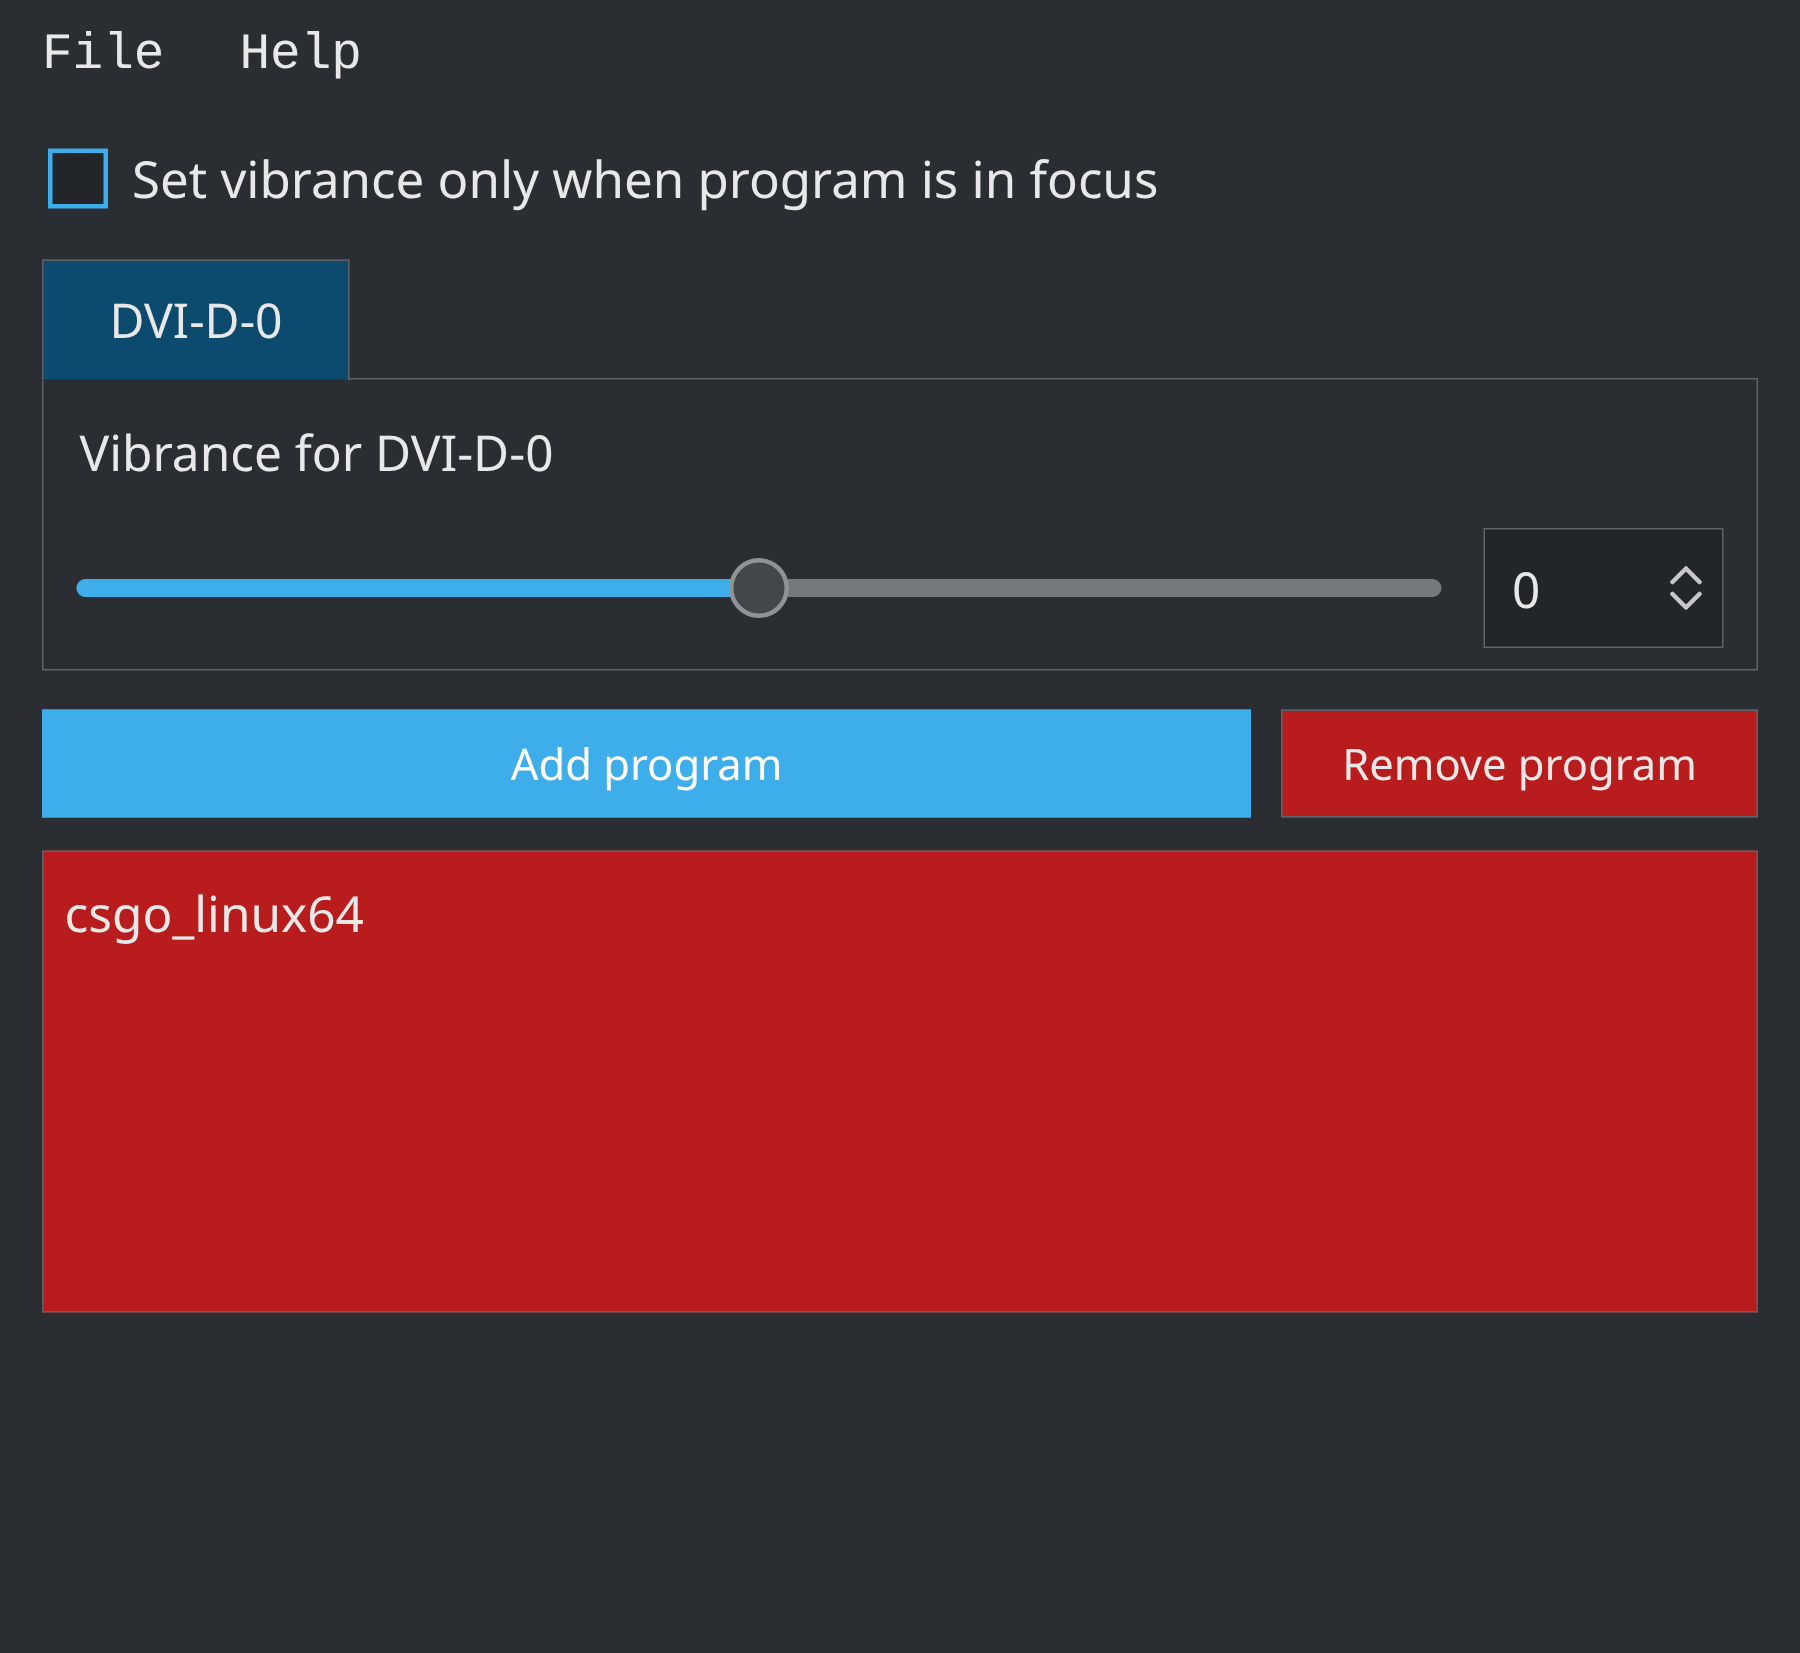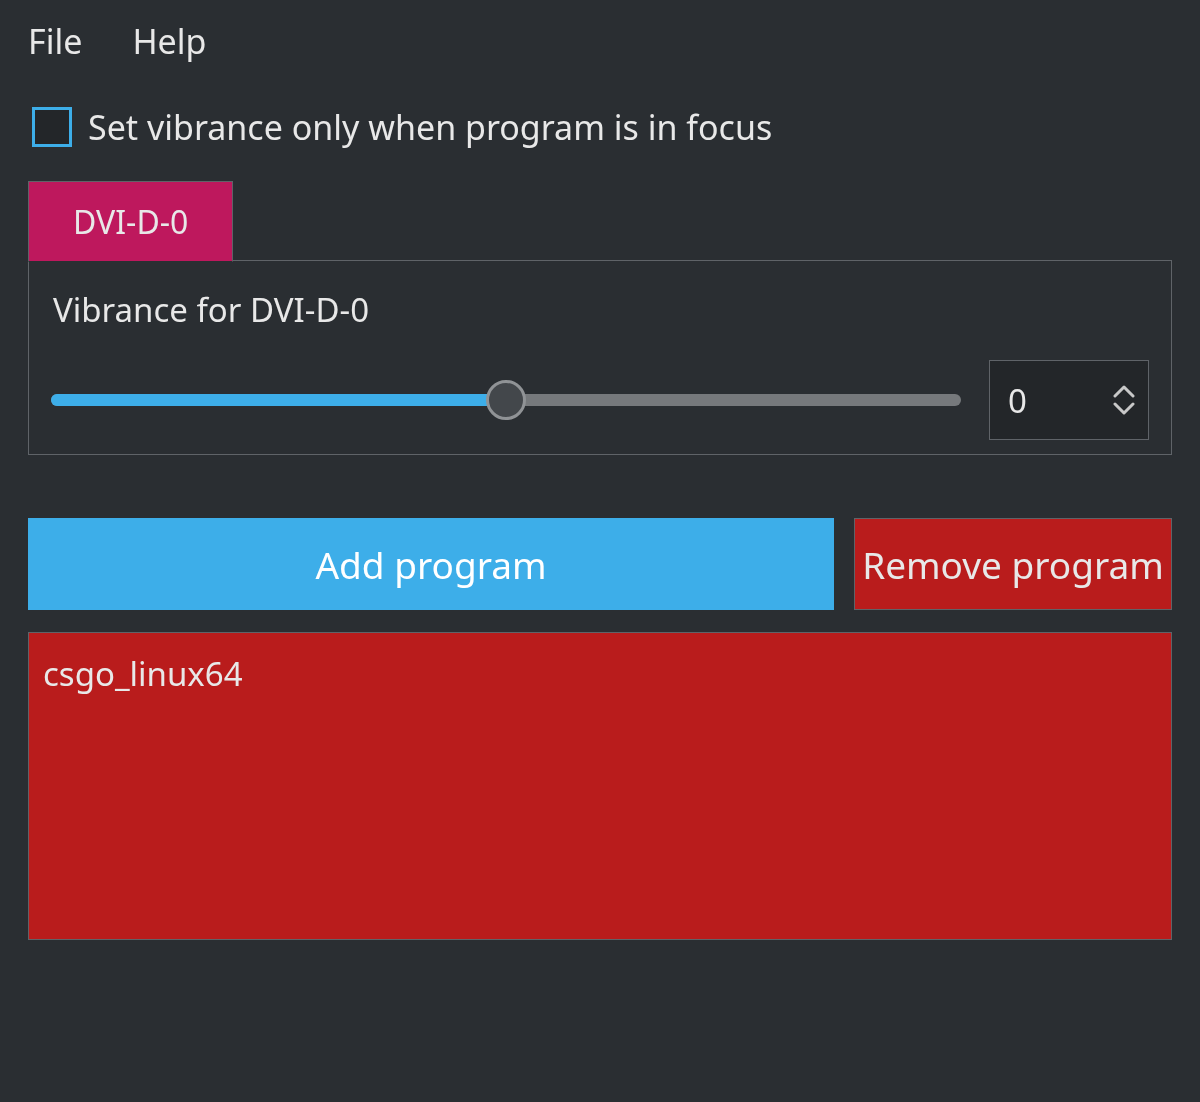--- a/index.html
+++ b/index.html
@@ -12,20 +12,21 @@
     overflow: hidden;
   }
   .menubar {
     display: flex;
     gap: 50px;
     padding: 18px 28px 20px 28px;
     font-size: 34px;
   }
   .menubar .menu-item {
     cursor: pointer;
+    font-family: Liberation Mono, monospace;
   }
   .content {
     padding: 0 28px 28px 28px;
   }
   .checkbox-row {
     display: flex;
     align-items: center;
     gap: 16px;
     margin: 20px 0 30px 4px;
     font-size: 34px;
@@ -47,21 +48,21 @@
     padding: 18px 44px 18px 44px;
     font-size: 32px;
     cursor: pointer;
     border: 1px solid transparent;
     position: relative;
     top: 1px;
   }
   .tab.active {
     border: 1px solid #5f6368;
     border-bottom: 1px solid #2a2e32;
-    background: #be185d;
+    background: #0c4a6e;
   }
   .tab.inactive {
     color: #d0d0d0;
   }
   .tab-pane {
     border: 1px solid #5f6368;
     padding: 26px 22px 14px 22px;
     margin-top: -1px;
   }
   .pane-label {
@@ -135,28 +136,27 @@
     align-items: center;
     justify-content: center;
   }
   .spin-arrow svg { display: block; }
   .button-row {
     display: flex;
     gap: 20px;
     margin-top: 26px;
   }
   .btn {
-    height: 92px;
+    height: 72px;
     border: 1px solid #5f6368;
     display: flex;
     align-items: center;
     justify-content: center;
-    font-size: 37px;
-    cursor: pointer;
-    margin-top: 37px;
+    font-size: 29px;
+    cursor: pointer;
   }
   .btn-primary {
     flex: 1;
     background: #3daee9;
     color: #ffffff;
     border-color: #3daee9;
   }
   .btn-secondary {
     width: 318px;
     background: #b91c1c;

